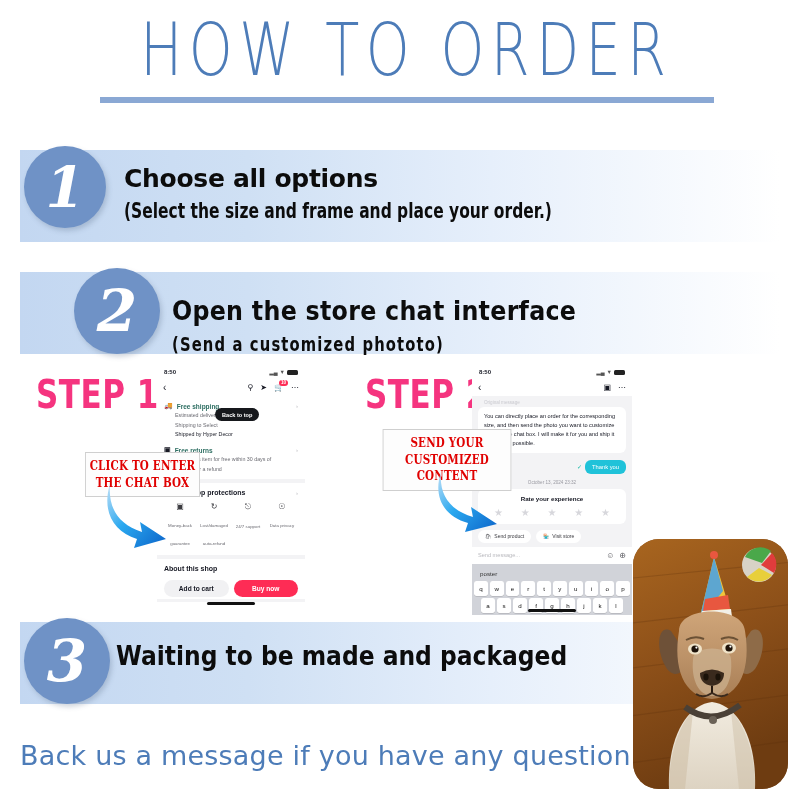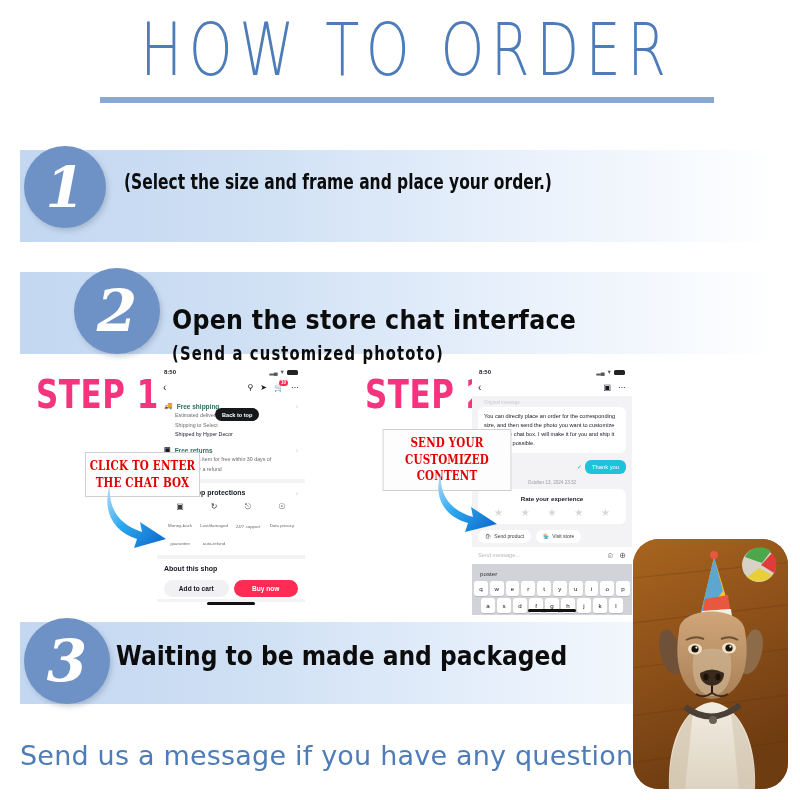--- a/index.html
+++ b/index.html
@@ -67,21 +67,21 @@
     color: #0c0c0c;
     white-space: nowrap;
     transform: scaleX(0.82);
     transform-origin: left center;
   }
 
   #s1-text { left: 124px; top: 164px; }
   #s1-head { font-size: 25px; letter-spacing: -0.3px; }
   #s1-sub  { font-size: 21px; margin-top: 6px; }
 
-  #s2-text { left: 172px; top: 304px; }
+  #s2-text { left: 172px; top: 295px; }
   #s2-head { font-size: 27px; transform: scaleX(0.88); transform-origin: left center; letter-spacing: 0.3px; }
   #s2-sub  { font-size: 20px; margin-top: 6px; letter-spacing: 1.4px; }
 
   #s3-text { left: 116px; top: 641px; }
   #s3-head { font-size: 26px; transform: scaleX(0.9); transform-origin: left center; }
 
   
   #footer-note {
     position: absolute; left: 20px; top: 740px;
     font-family: "DejaVu Sans", sans-serif;
@@ -273,20 +273,21 @@
 <body>
 
 <div id="title-block">
   <div id="page-title">HOW TO ORDER</div>
   <div id="title-rule"></div>
 </div>
 
 <div class="step-band" id="band1"></div>
 <div class="step-circle" id="circle1">1</div>
 <div class="step-text" id="s1-text">
+  <div class="step-head" id="s1-head">Choose all options</div>
   <div class="step-sub" id="s1-sub">(Select the size and frame and place your order.)</div>
 </div>
 
 <div class="step-band" id="band2"></div>
 <div class="step-circle" id="circle2">2</div>
 <div class="step-text" id="s2-text">
   <div class="step-head" id="s2-head">Open the store chat interface</div>
   <div class="step-sub" id="s2-sub">(Send a customized phototo)</div>
 </div>
 
@@ -502,21 +503,21 @@
   </defs>
   <path d="M4,2 C2,24 12,40 36,47 L34,37 L60,54 L28,62 L31,53 C6,46 -4,26 4,2 Z" fill="url(#ag2)"></path>
 </svg>
 
 <div class="step-band" id="band3"></div>
 <div class="step-circle" id="circle3">3</div>
 <div class="step-text" id="s3-text">
   <div class="step-head" id="s3-head">Waiting to be made and packaged</div>
 </div>
 
-<div id="footer-note">Send us a message if you have any question</div>
+<div id="footer-note">Back us a message if you have any question</div>
 
 <div id="dog-photo">
   <svg viewBox="0 0 155 250" preserveAspectRatio="xMidYMid slice">
     <defs>
       <linearGradient id="floor" x1="0" y1="0" x2="0.3" y2="1">
         <stop offset="0%" stop-color="#a8651f"></stop>
         <stop offset="50%" stop-color="#8d5019"></stop>
         <stop offset="100%" stop-color="#6e3c11"></stop>
       </linearGradient>
       <linearGradient id="furA" x1="0" y1="0" x2="0" y2="1">

